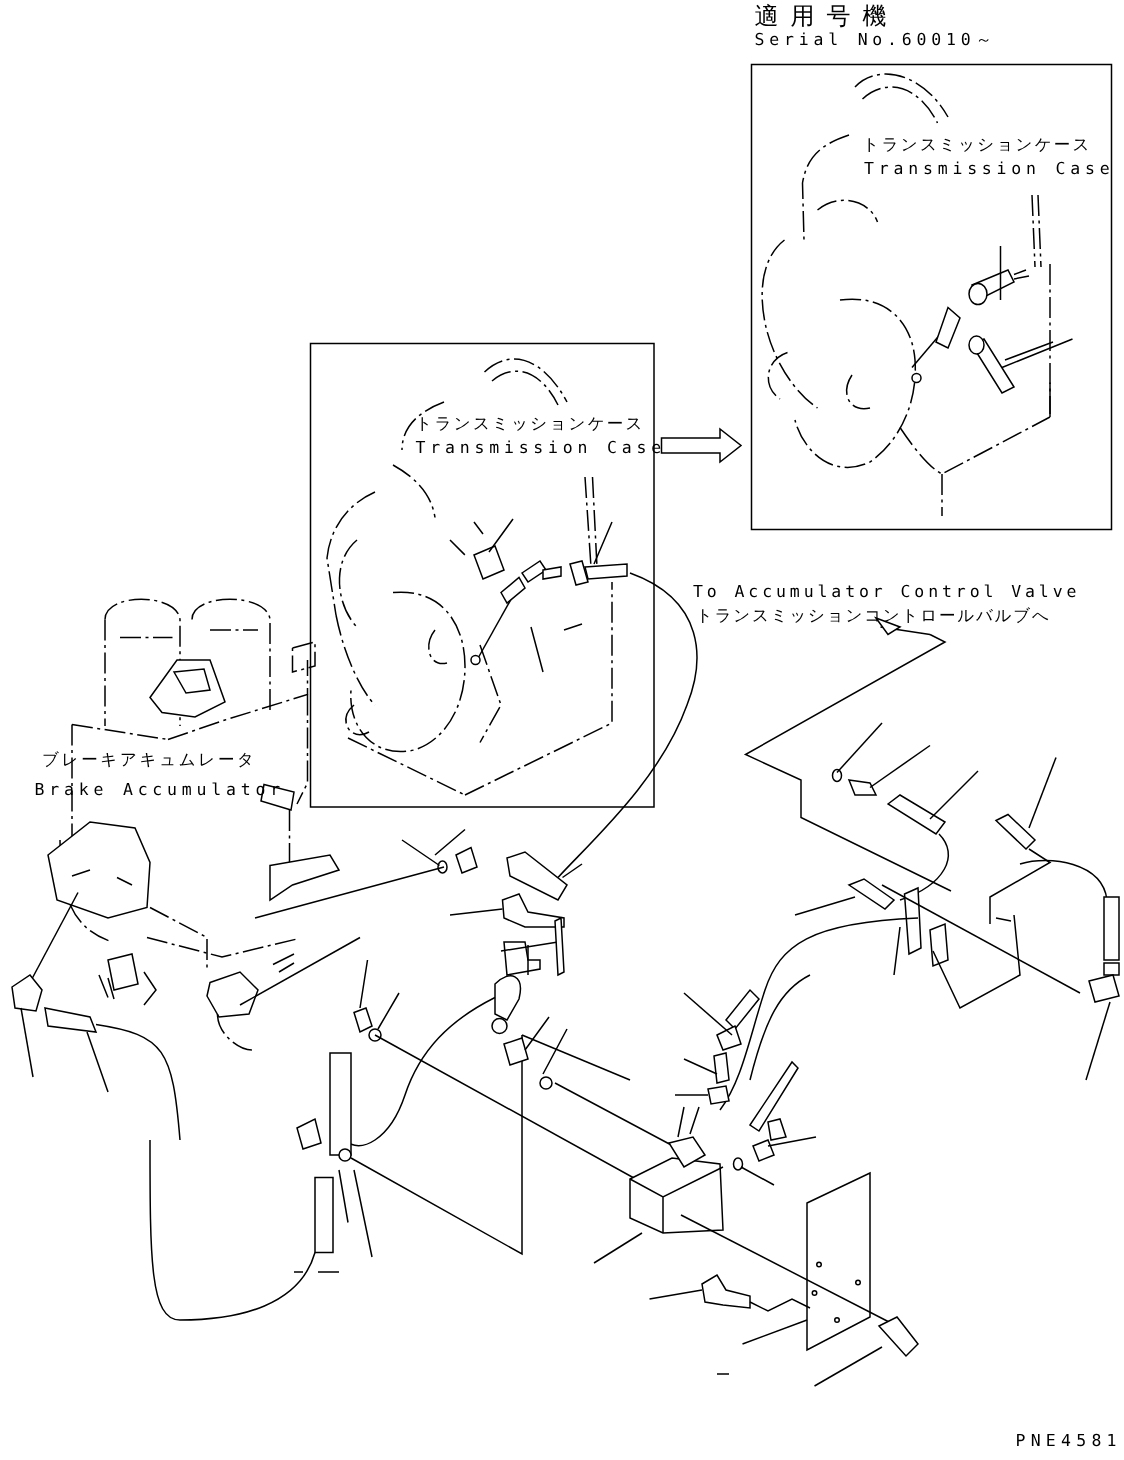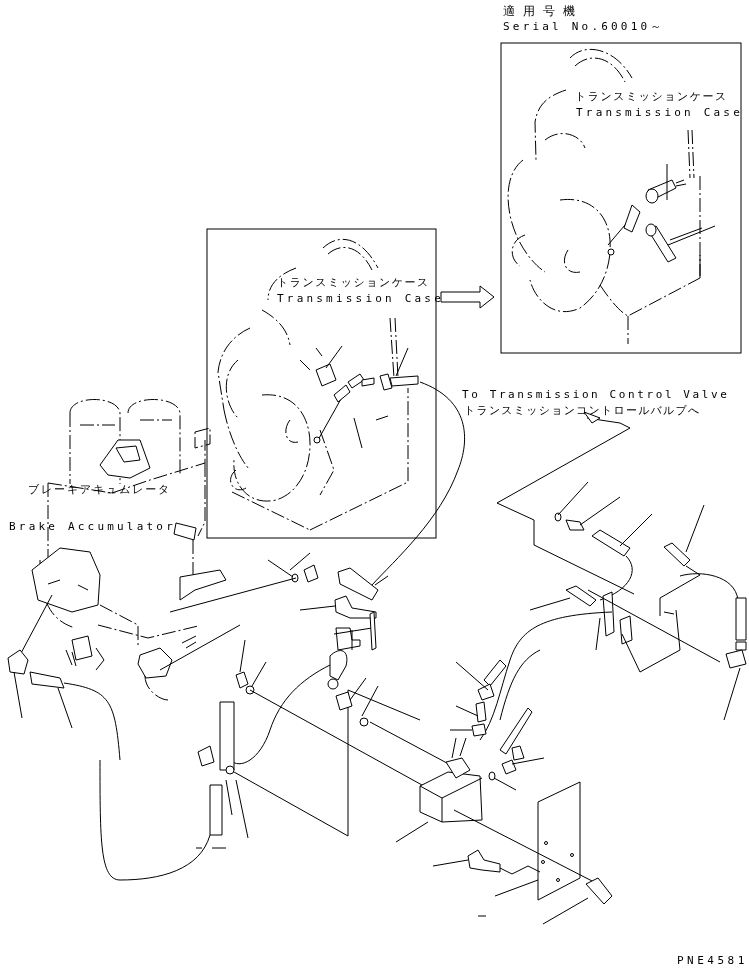--- a/index.html
+++ b/index.html
@@ -1,19 +1,19 @@
 <!DOCTYPE html>
 <html><head>
 <meta charset="utf-8">
 <style>
   html, body { margin: 0; padding: 0; background: #ffffff; }
   body { width: 749px; height: 973px; position: relative; overflow: hidden; font-family: "DejaVu Sans Mono", monospace; color: #000; }
   svg { position: absolute; left: 0; top: 0; }
   .lbl { position: absolute; font-size: 12px; letter-spacing: 3px; white-space: nowrap; line-height: 14px; color: #000; }
-  .jp { font-family: "DejaVu Sans", sans-serif; font-size: 12px; letter-spacing: 2px; }
+  .jp { font-family: "DejaVu Sans", sans-serif; font-size: 16px; letter-spacing: 2px; }
   .en { font-family: "DejaVu Sans Mono", monospace; font-size: 11px; letter-spacing: 3.2px; }
   .ln { fill: none; stroke: #000; stroke-width: 1; }
   .dash { fill: none; stroke: #000; stroke-width: 1; stroke-dasharray: 14 3 2 3; }
   .part { fill: #fff; stroke: #000; stroke-width: 1; }
 </style>
 </head>
 <body>
 
 <svg width="749" height="973" viewBox="0 0 749 973">
 
@@ -216,18 +216,18 @@
 <div class="lbl jp" style="left:503px;top:4px;letter-spacing:8px;">適用号機</div>
 <div class="lbl en" style="left:503px;top:20px;">Serial No.60010～</div>
 
 <div class="lbl jp" style="left:575px;top:90px;font-size:11px;letter-spacing:1.5px;">トランスミッションケース</div>
 <div class="lbl en" style="left:576px;top:106px;">Transmission Case</div>
 
 <div class="lbl jp" style="left:277px;top:276px;font-size:11px;letter-spacing:1.5px;">トランスミッションケース</div>
 <div class="lbl en" style="left:277px;top:292px;">Transmission Case</div>
 
 <div class="lbl jp" style="left:464px;top:371px;font-size:11px;letter-spacing:1.2px;margin-top:33px;">トランスミッションコントロールバルブへ</div>
-<div class="lbl en" style="left:462px;top:388px;letter-spacing:2.6px;">To Transmission Control Valve</div>
-
-<div class="lbl jp" style="left:28px;top:483px;font-size:11px;letter-spacing:1.8px;">ブレーキアキュムレータ</div>
-<div class="lbl en" style="left:9px;top:520px;">Brake Accumulator</div>
+<div class="lbl en" style="left:462px;top:388px;letter-spacing:2.6px;">To Accumulator Control Valve</div>
+
+<div class="lbl jp" style="left:28px;top:500px;font-size:11px;letter-spacing:1.8px;">ブレーキアキュムレータ</div>
+<div class="lbl en" style="left:23px;top:520px;">Brake Accumulator</div>
 
 <div class="lbl en" style="left:677px;top:954px;letter-spacing:3.5px;text-align:right;">PNE4581</div>
 
 </body></html>

